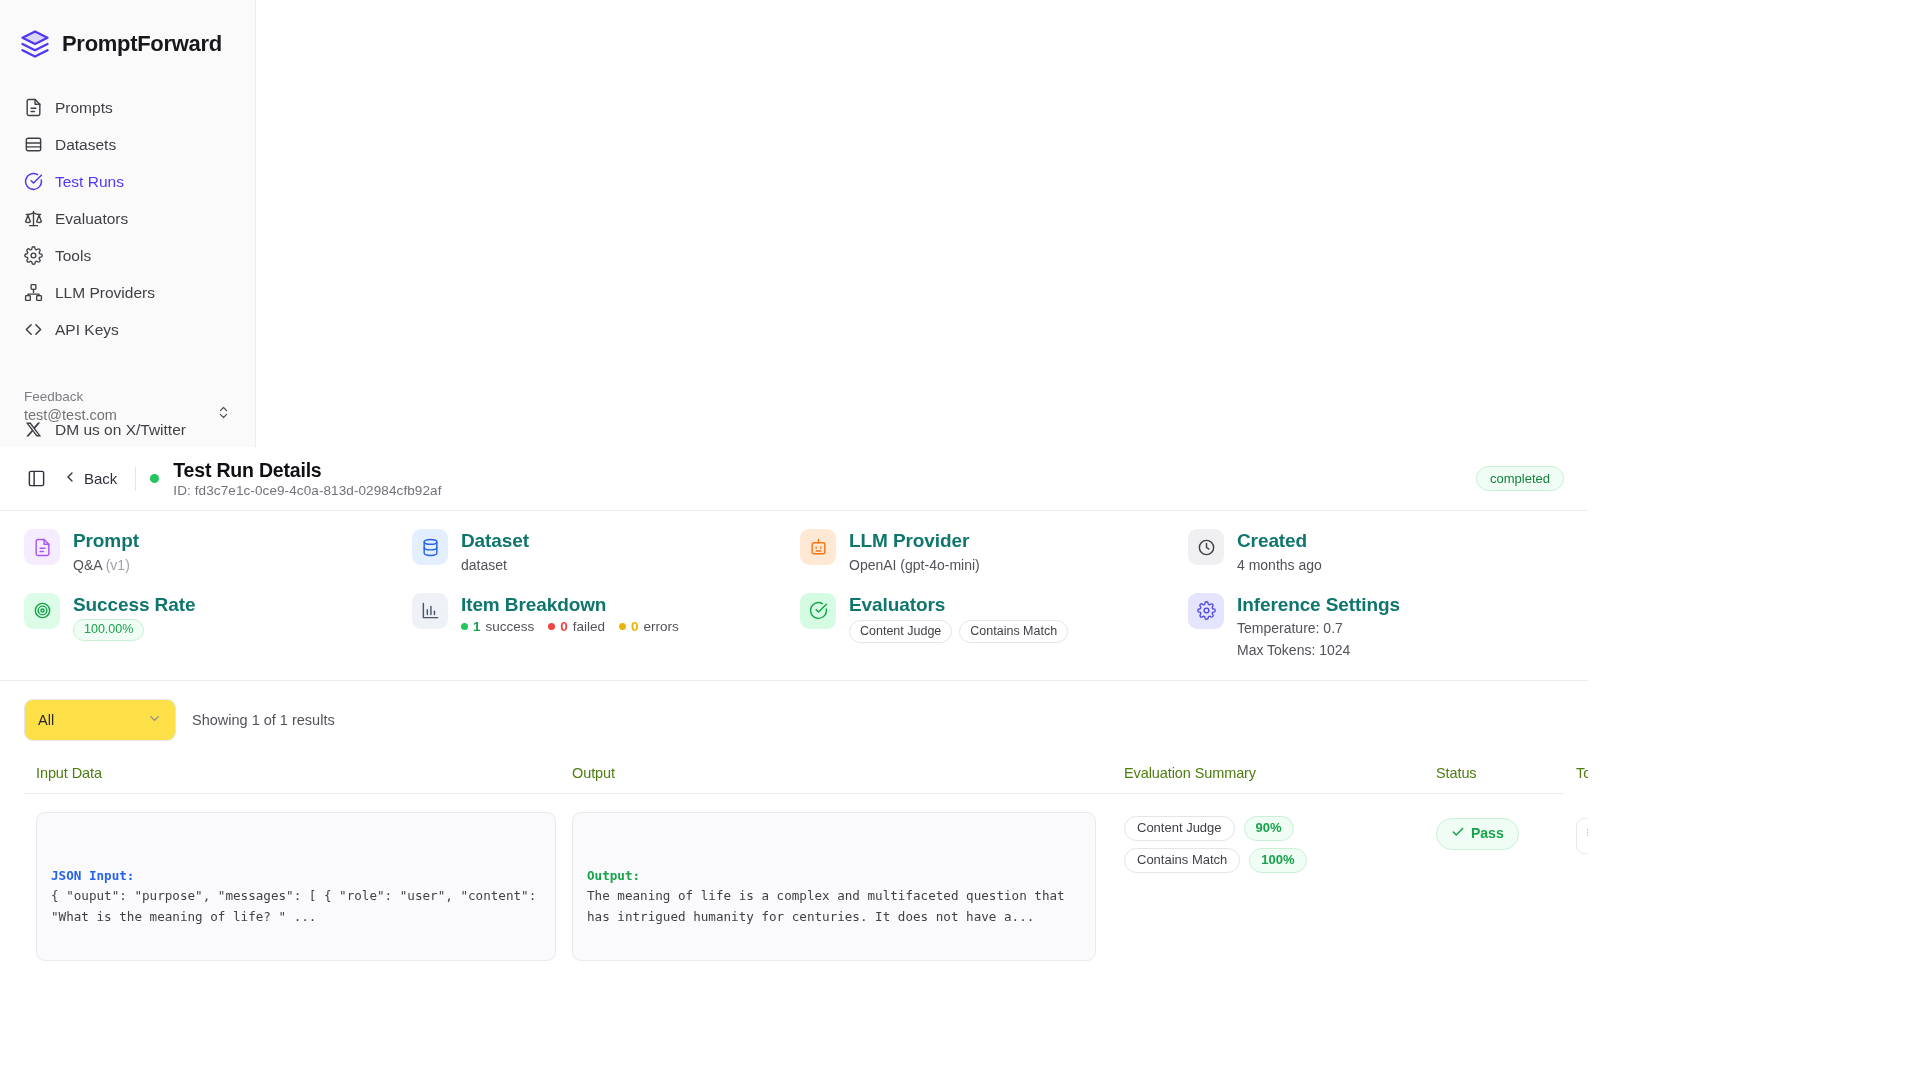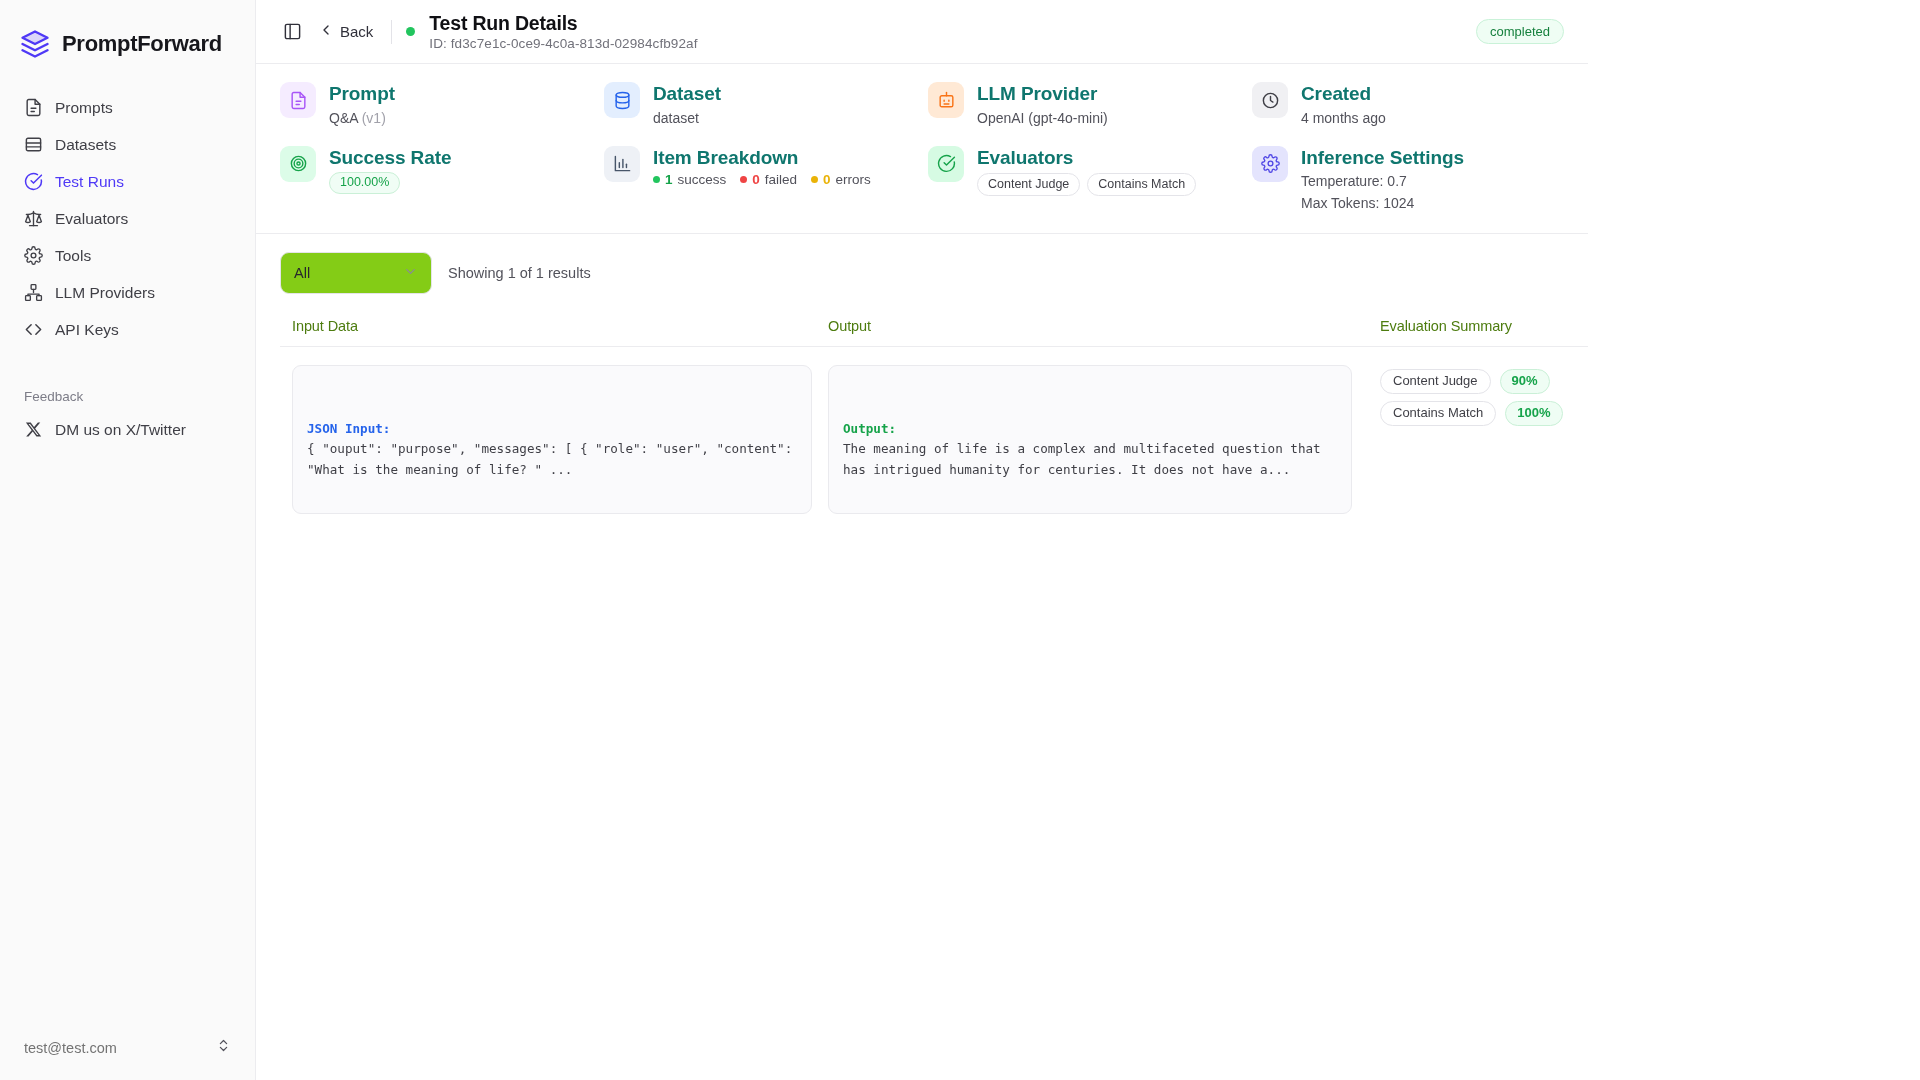--- a/index.html
+++ b/index.html
@@ -3,21 +3,21 @@
 <meta charset="utf-8">
 <style>
   * { box-sizing: border-box; margin: 0; padding: 0; }
   html, body {
     width: 1920px; height: 1080px;
     font-family: "Liberation Sans", sans-serif;
     background: #ffffff;
     overflow: hidden;
     -webkit-font-smoothing: antialiased;
   }
-  .app { display: flex; width: 1588px; height: 1080px; }
+  .app { display: flex; width: 1588px; height: 1080px; flex-direction: column; }
 
   
   .sidebar {
     width: 256px; height: 1080px;
     background: #fafafa;
     border-right: 1px solid #ececef;
     display: flex; flex-direction: column;
     flex: 0 0 256px;
     position: relative;
   }
@@ -138,21 +138,21 @@
     padding: 0 14px; font-size: 14.5px; color: #3f3f46;
     font-family: "Liberation Sans", sans-serif;
     outline: none;
   }
   .search-input::placeholder { color: #8c8c99; }
   .select-wrap {
     position: relative; width: 152px; height: 42px; flex: 0 0 152px;
   }
   .select-box {
     width: 100%; height: 100%;
-    border: 1px solid #e4e4e9; border-radius: 9px; background: #84cc16;
+    border: 1px solid #e4e4e9; border-radius: 9px; background: #fde047;
     display: flex; align-items: center; padding: 0 13px;
     font-size: 14.5px; color: #27272c; cursor: pointer;
   }
   .select-box .chev { margin-left: auto; }
   .results-count { font-size: 14.5px; color: #52525b; white-space: nowrap; }
 
   
   .table-wrap { padding: 0 24px; flex: 1 1 auto; overflow: hidden; }
   table.results { width: 100%; border-collapse: collapse; table-layout: fixed; }
   table.results thead th {

